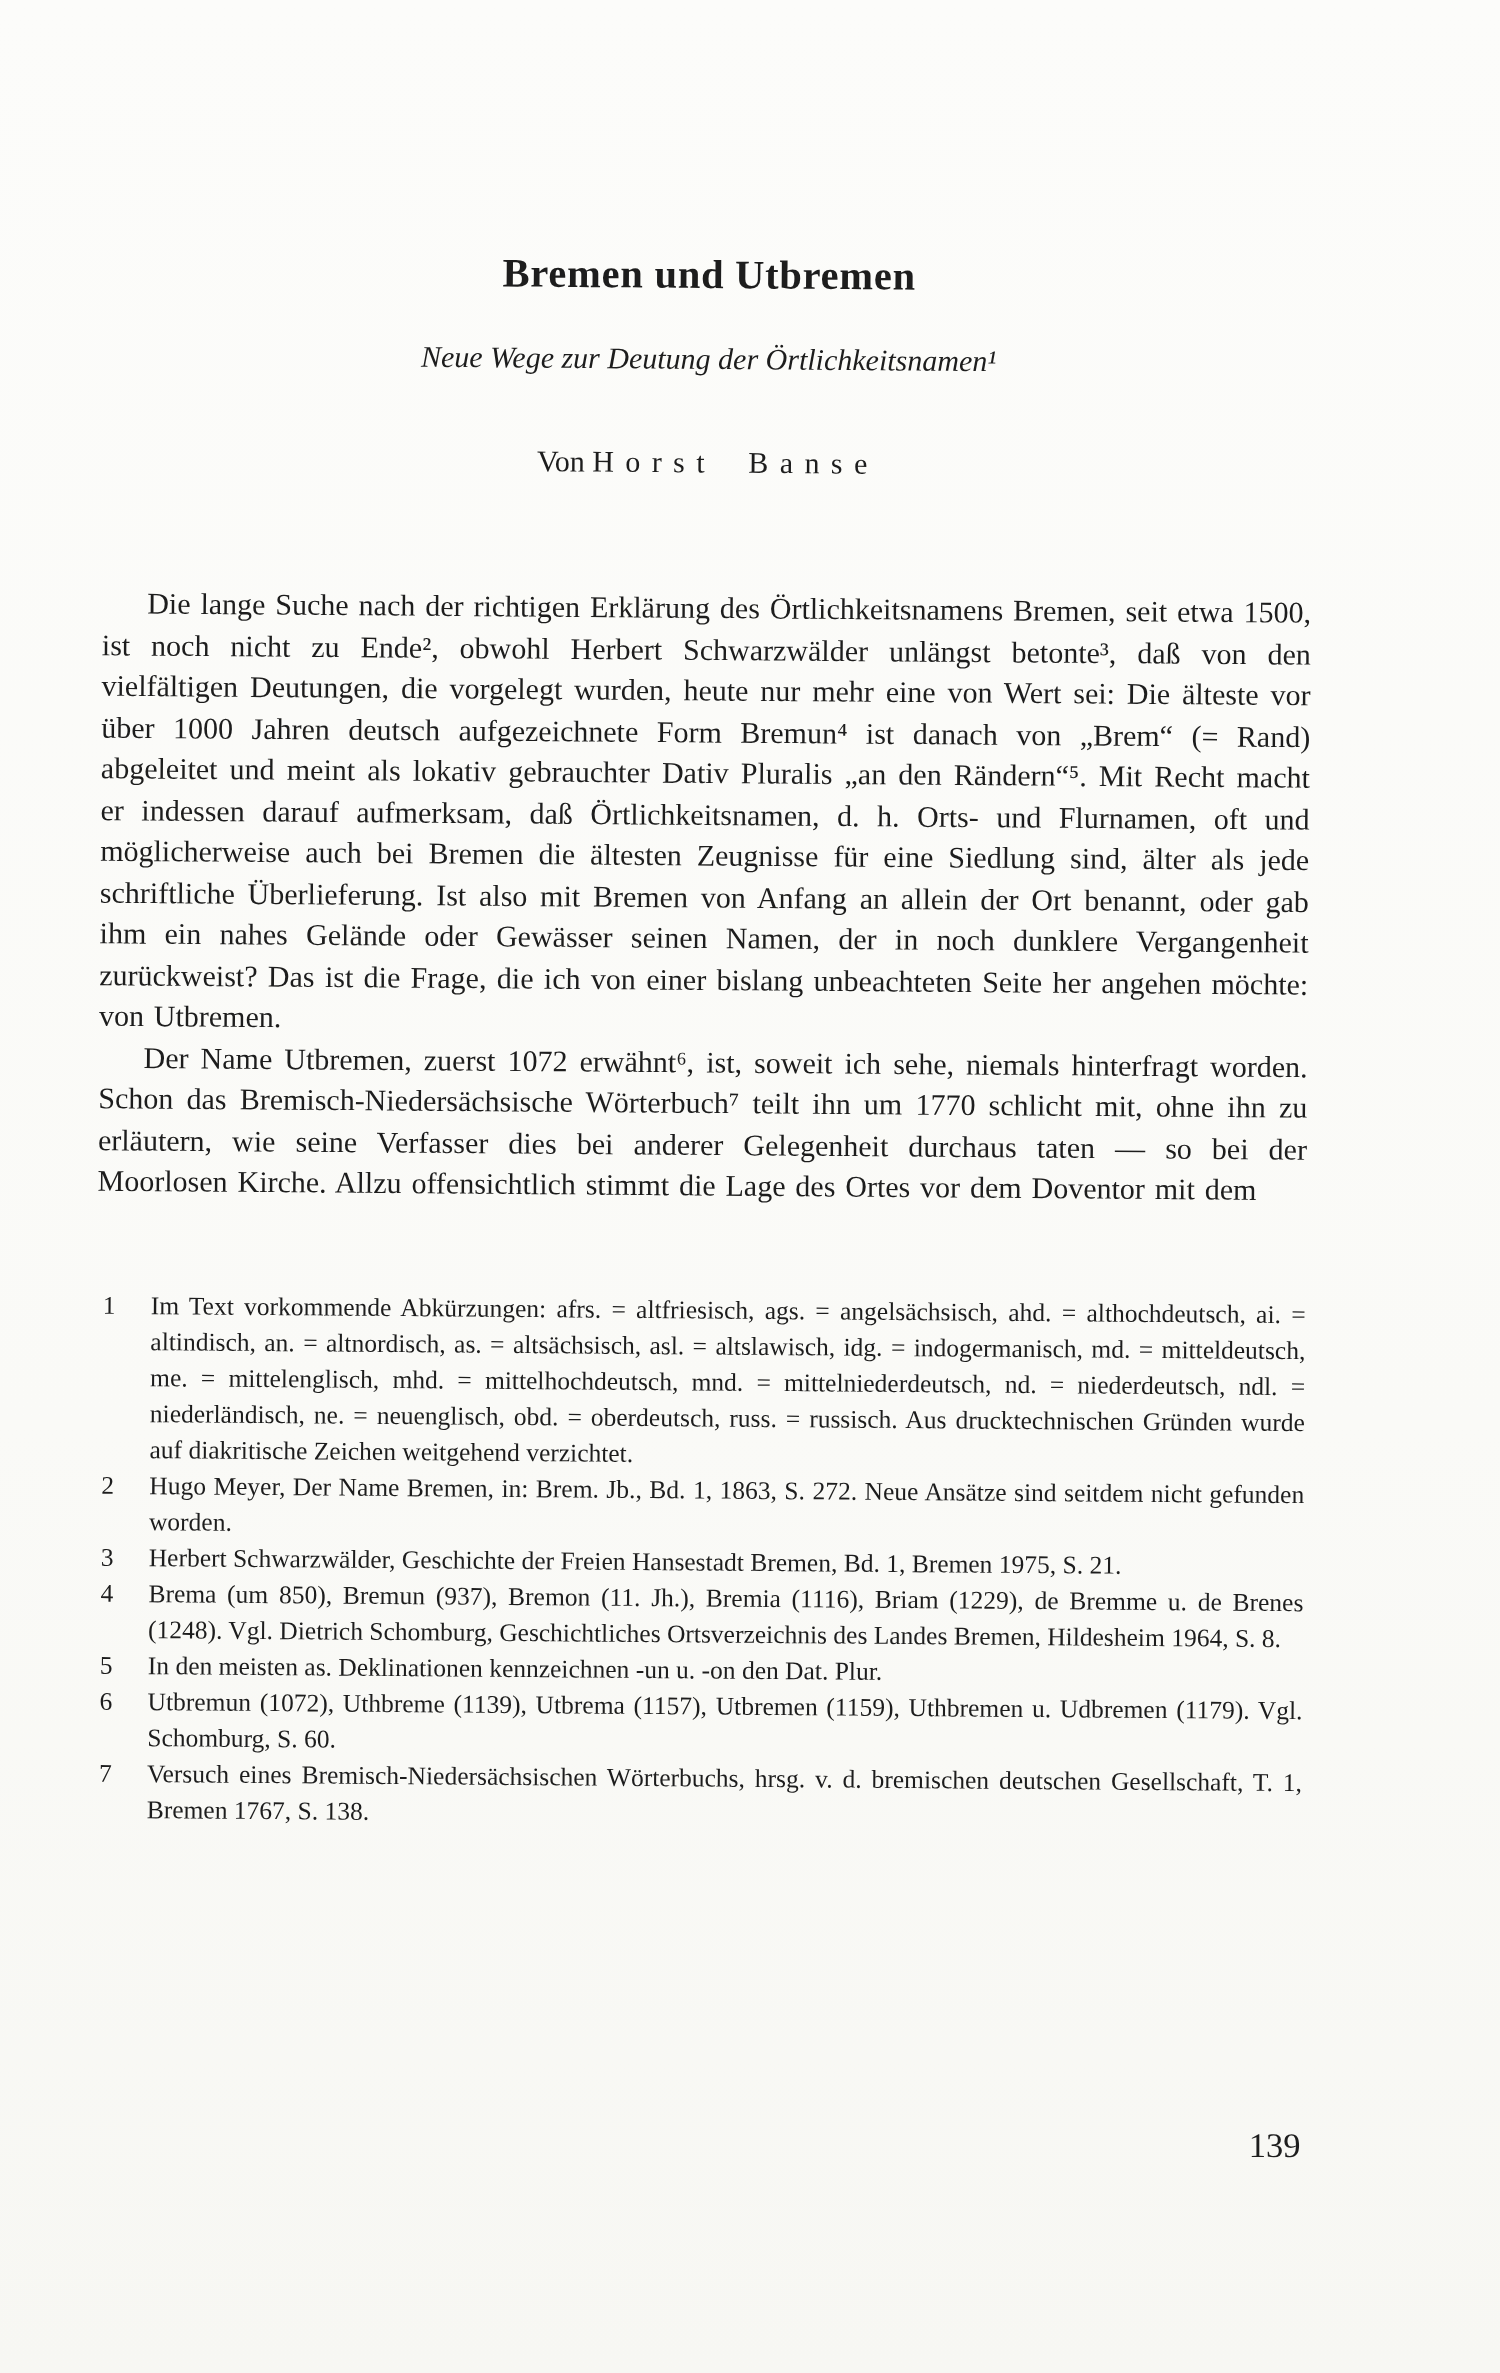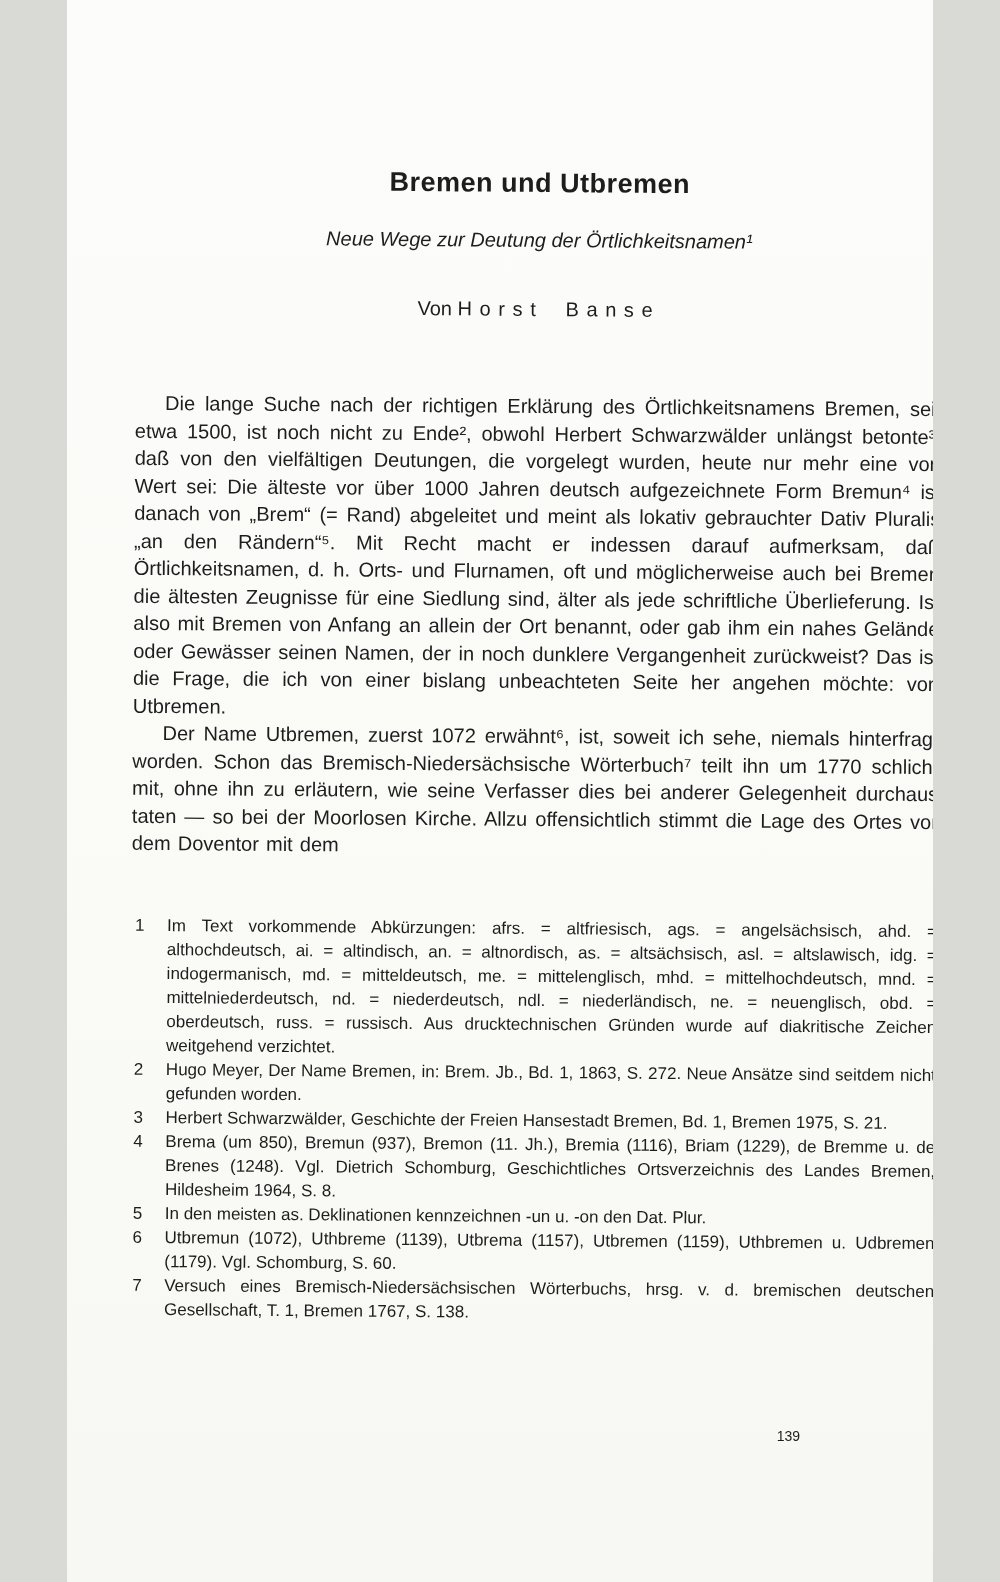--- a/index.html
+++ b/index.html
@@ -2,26 +2,26 @@
 <html lang="de"><head>
 <meta charset="utf-8">
 <style>
   html, body {
     margin: 0;
     padding: 0;
     background: #d9d9d6;
   }
   .page {
     position: relative;
-    width: 866px;
+    width: 1000px;
     height: 1582px;
     margin: 0 auto;
     background: linear-gradient(180deg, #fcfcfa 0%, #fafaf7 60%, #f7f7f3 100%);
     color: #1d1d1d;
-    font-family: Liberation Sans, sans-serif;
+    font-family: Liberation Serif, serif;
     overflow: hidden;
   }
   .scan-tilt {
     position: absolute;
     left: 70px;
     top: 168px;
     width: 806px;
     transform: rotate(0.45deg);
     transform-origin: 50% 0;
   }
@@ -70,21 +70,21 @@
     box-sizing: border-box;
   }
   .fn-text {
     flex: 1 1 auto;
     text-align: justify;
   }
   .page-number {
     position: absolute;
     right: 133px;
     bottom: 138px;
-    font-size: 14px;
+    font-size: 23px;
   }
 </style>
 </head>
 <body>
 
 <div class="page">
   <div class="scan-tilt">
 
     <h1 class="title">Bremen und Utbremen</h1>
 

